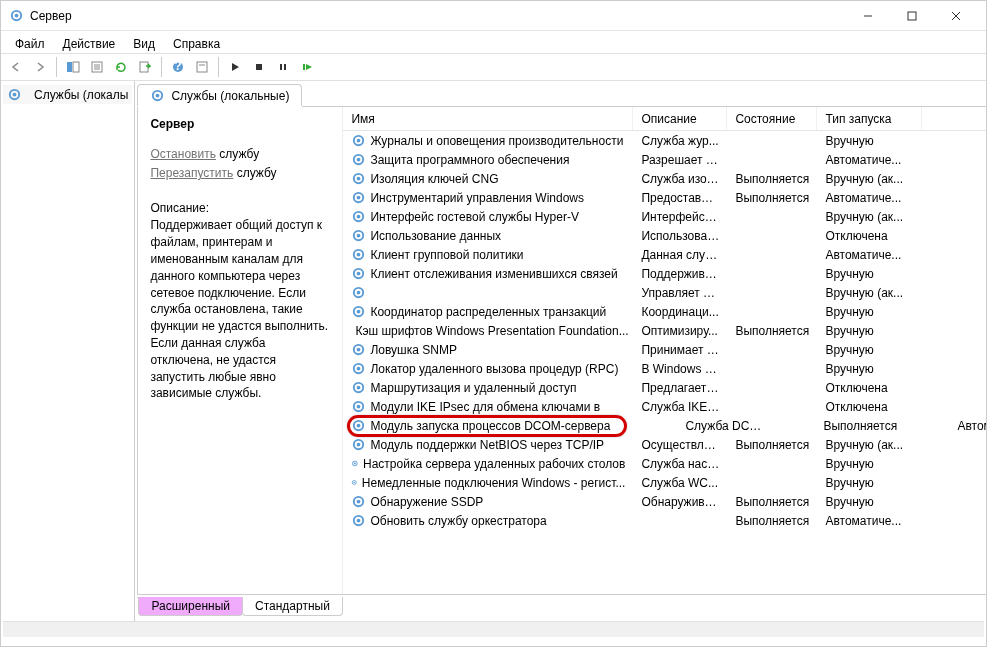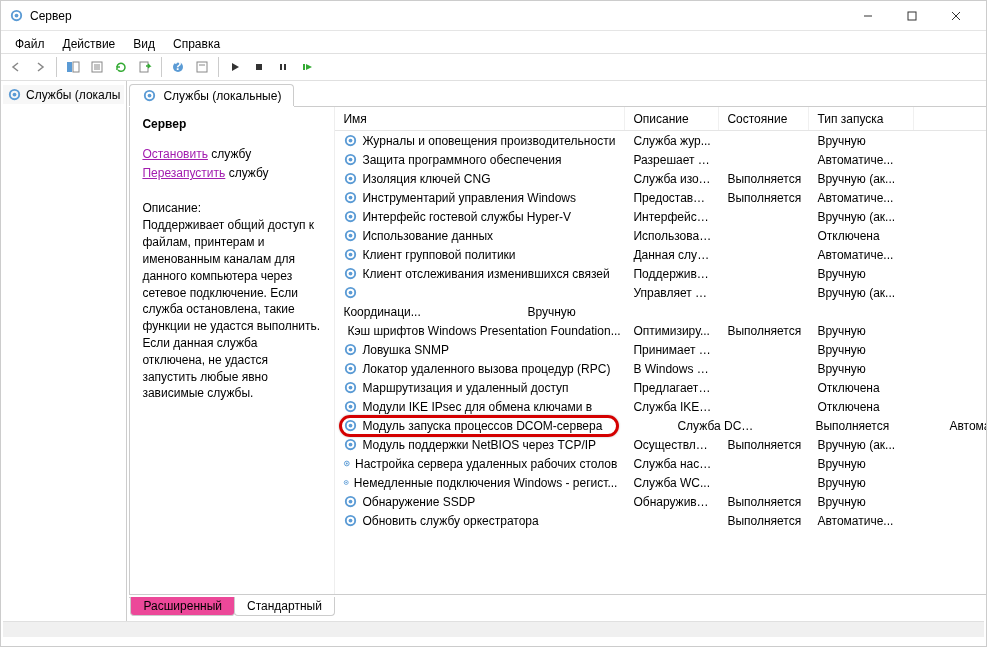--- a/index.html
+++ b/index.html
@@ -7,51 +7,51 @@
 .titlebar { height: 30px; display: flex; align-items: center; padding: 0 8px; border-bottom: 1px solid #e5e5e5; }
 .titlebar .title { flex: 1; display: flex; align-items: center; gap: 6px; font-size: 12px; }
 .titlebar .ctrl { width: 44px; height: 28px; display: flex; align-items: center; justify-content: center; color: #444; }
 .menubar { height: 22px; display: flex; align-items: flex-end; padding: 0 6px; gap: 2px; }
 .menubar .item { padding: 2px 8px; }
 .toolbar { height: 28px; border-top: 1px solid #e0e0e0; border-bottom: 1px solid #e0e0e0; display: flex; align-items: center; padding: 0 4px; gap: 2px; }
 .toolbar .btn { width: 22px; height: 22px; display: flex; align-items: center; justify-content: center; border: 1px solid transparent; }
 .toolbar .sep { width: 1px; height: 20px; background: #ccc; margin: 0 3px; }
 .content { display: flex; height: 540px; }
 .tree { width: 155px; border-right: 1px solid #ccc; padding: 4px 2px; }
-.tree-item { padding: 2px 4px; display: flex; align-items: center; gap: 4px; white-space: nowrap; overflow: hidden; }
+.tree-item { padding: 2px 4px; display: flex; align-items: center; gap: 12px; white-space: nowrap; overflow: hidden; }
 .tree-item.selected { background: #f7f7f7; }
 .right { flex: 1; display: flex; flex-direction: column; background: #fff; }
 .tab-header { height: 24px; margin: 2px 2px 0 2px; display: flex; align-items: center; }
 .tab-header .tab { background: #fff; border: 1px solid #ccc; border-bottom: none; border-radius: 4px 4px 0 0; padding: 3px 12px; display: flex; align-items: center; gap: 6px; position: relative; z-index: 2; }
 .tab-header .rest { flex: 1; border-bottom: 1px solid #ccc; height: 100%; }
 .detail-wrap { flex: 1; display: flex; border: 1px solid #ccc; border-top: none; margin: 0 2px 2px 2px; overflow: hidden; }
 .detail-left { width: 205px; padding: 10px 12px; border-right: 1px solid #eee; }
 .detail-left h3 { font-weight: bold; font-size: 12px; margin-bottom: 14px; }
-.detail-left a { color: #a21caf; }
+.detail-left a { color: #737373; }
 .detail-left .actions { margin-bottom: 18px; line-height: 1.6; }
 .detail-left .desc-label { margin-bottom: 2px; }
 .detail-left .desc-text { line-height: 1.4; }
 .list-wrap { flex: 1; overflow: hidden; display: flex; flex-direction: column; position: relative; }
 .list-head { display: flex; border-bottom: 1px solid #e5e5e5; height: 24px; align-items: center; background: #fff; }
 .list-head .col { padding: 0 8px; height: 100%; display: flex; align-items: center; border-right: 1px solid #f0f0f0; overflow: hidden; white-space: nowrap; }
 .c-name { width: 290px; flex-shrink: 0; }
 .c-desc { width: 94px; flex-shrink: 0; }
 .c-state { width: 90px; flex-shrink: 0; }
 .c-start { width: 105px; flex-shrink: 0; }
 .list-body { flex: 1; overflow-y: auto; }
 .row { display: flex; height: 19px; align-items: center; white-space: nowrap; }
 .row .cell { padding: 0 8px; overflow: hidden; text-overflow: ellipsis; }
 .row .c-name { display: flex; align-items: center; gap: 4px; }
 .row.highlighted { position: relative; gap: 44px; }
 .highlight-ring { position: absolute; left: 4px; width: 280px; height: 22px; border: 3px solid #d40000; border-radius: 11px; pointer-events: none; z-index: 5; box-shadow: 0 0 2px rgba(0,0,0,0.3); }
 .scrollbar-right { position: absolute; right: 0; top: 24px; bottom: 0; width: 16px; background: #f0f0f0; border-left: 1px solid #e0e0e0; }
 .scrollbar-right .thumb { position: absolute; left: 2px; right: 2px; top: 120px; height: 110px; background: #c2c3c9; }
 .tabs-bottom { height: 22px; margin: 0 2px 2px 2px; display: flex; align-items: flex-start; }
 .tabs-bottom .btab { border: 1px solid #ccc; border-top: none; border-radius: 0 0 4px 4px; padding: 2px 12px; background: #fff; margin-right: -1px; }
-.tabs-bottom .btab.active { background: #ec4899; }
+.tabs-bottom .btab.active { background: #f0abfc; }
 .hscroll { height: 16px; margin: 0 2px; border-top: 1px solid #e0e0e0; background: #f0f0f0; display: flex; }
 .hscroll .track { flex: 1; }
 .gear-icon { width: 15px; height: 15px; }
 svg { display: block; }
 </style>
 </head>
 <body>
 
 <div class="titlebar">
   <div class="title">
@@ -305,20 +305,27 @@
                 <svg class="gear-icon" viewBox="0 0 16 16">
                   <circle cx="8" cy="8" r="5" fill="none" stroke="#5b9bd5" stroke-width="2"></circle>
                   <circle cx="8" cy="8" r="2" fill="#5b9bd5"></circle>
                 </svg>
               </div>
               <div class="cell c-desc">Управляет кл...</div>
               <div class="cell c-state"></div>
               <div class="cell c-start">Вручную (ак...</div>
             </div>
             <div class="row">
+              <div class="cell c-name">
+                <svg class="gear-icon" viewBox="0 0 16 16">
+                  <circle cx="8" cy="8" r="5" fill="none" stroke="#5b9bd5" stroke-width="2"></circle>
+                  <circle cx="8" cy="8" r="2" fill="#5b9bd5"></circle>
+                </svg>
+                <span>Координатор распределенных транзакций</span>
+              </div>
               <div class="cell c-desc">Координаци...</div>
               <div class="cell c-state"></div>
               <div class="cell c-start">Вручную</div>
             </div>
             <div class="row">
               <div class="cell c-name">
                 <svg class="gear-icon" viewBox="0 0 16 16">
                   <circle cx="8" cy="8" r="5" fill="none" stroke="#5b9bd5" stroke-width="2"></circle>
                   <circle cx="8" cy="8" r="2" fill="#5b9bd5"></circle>
                 </svg>

